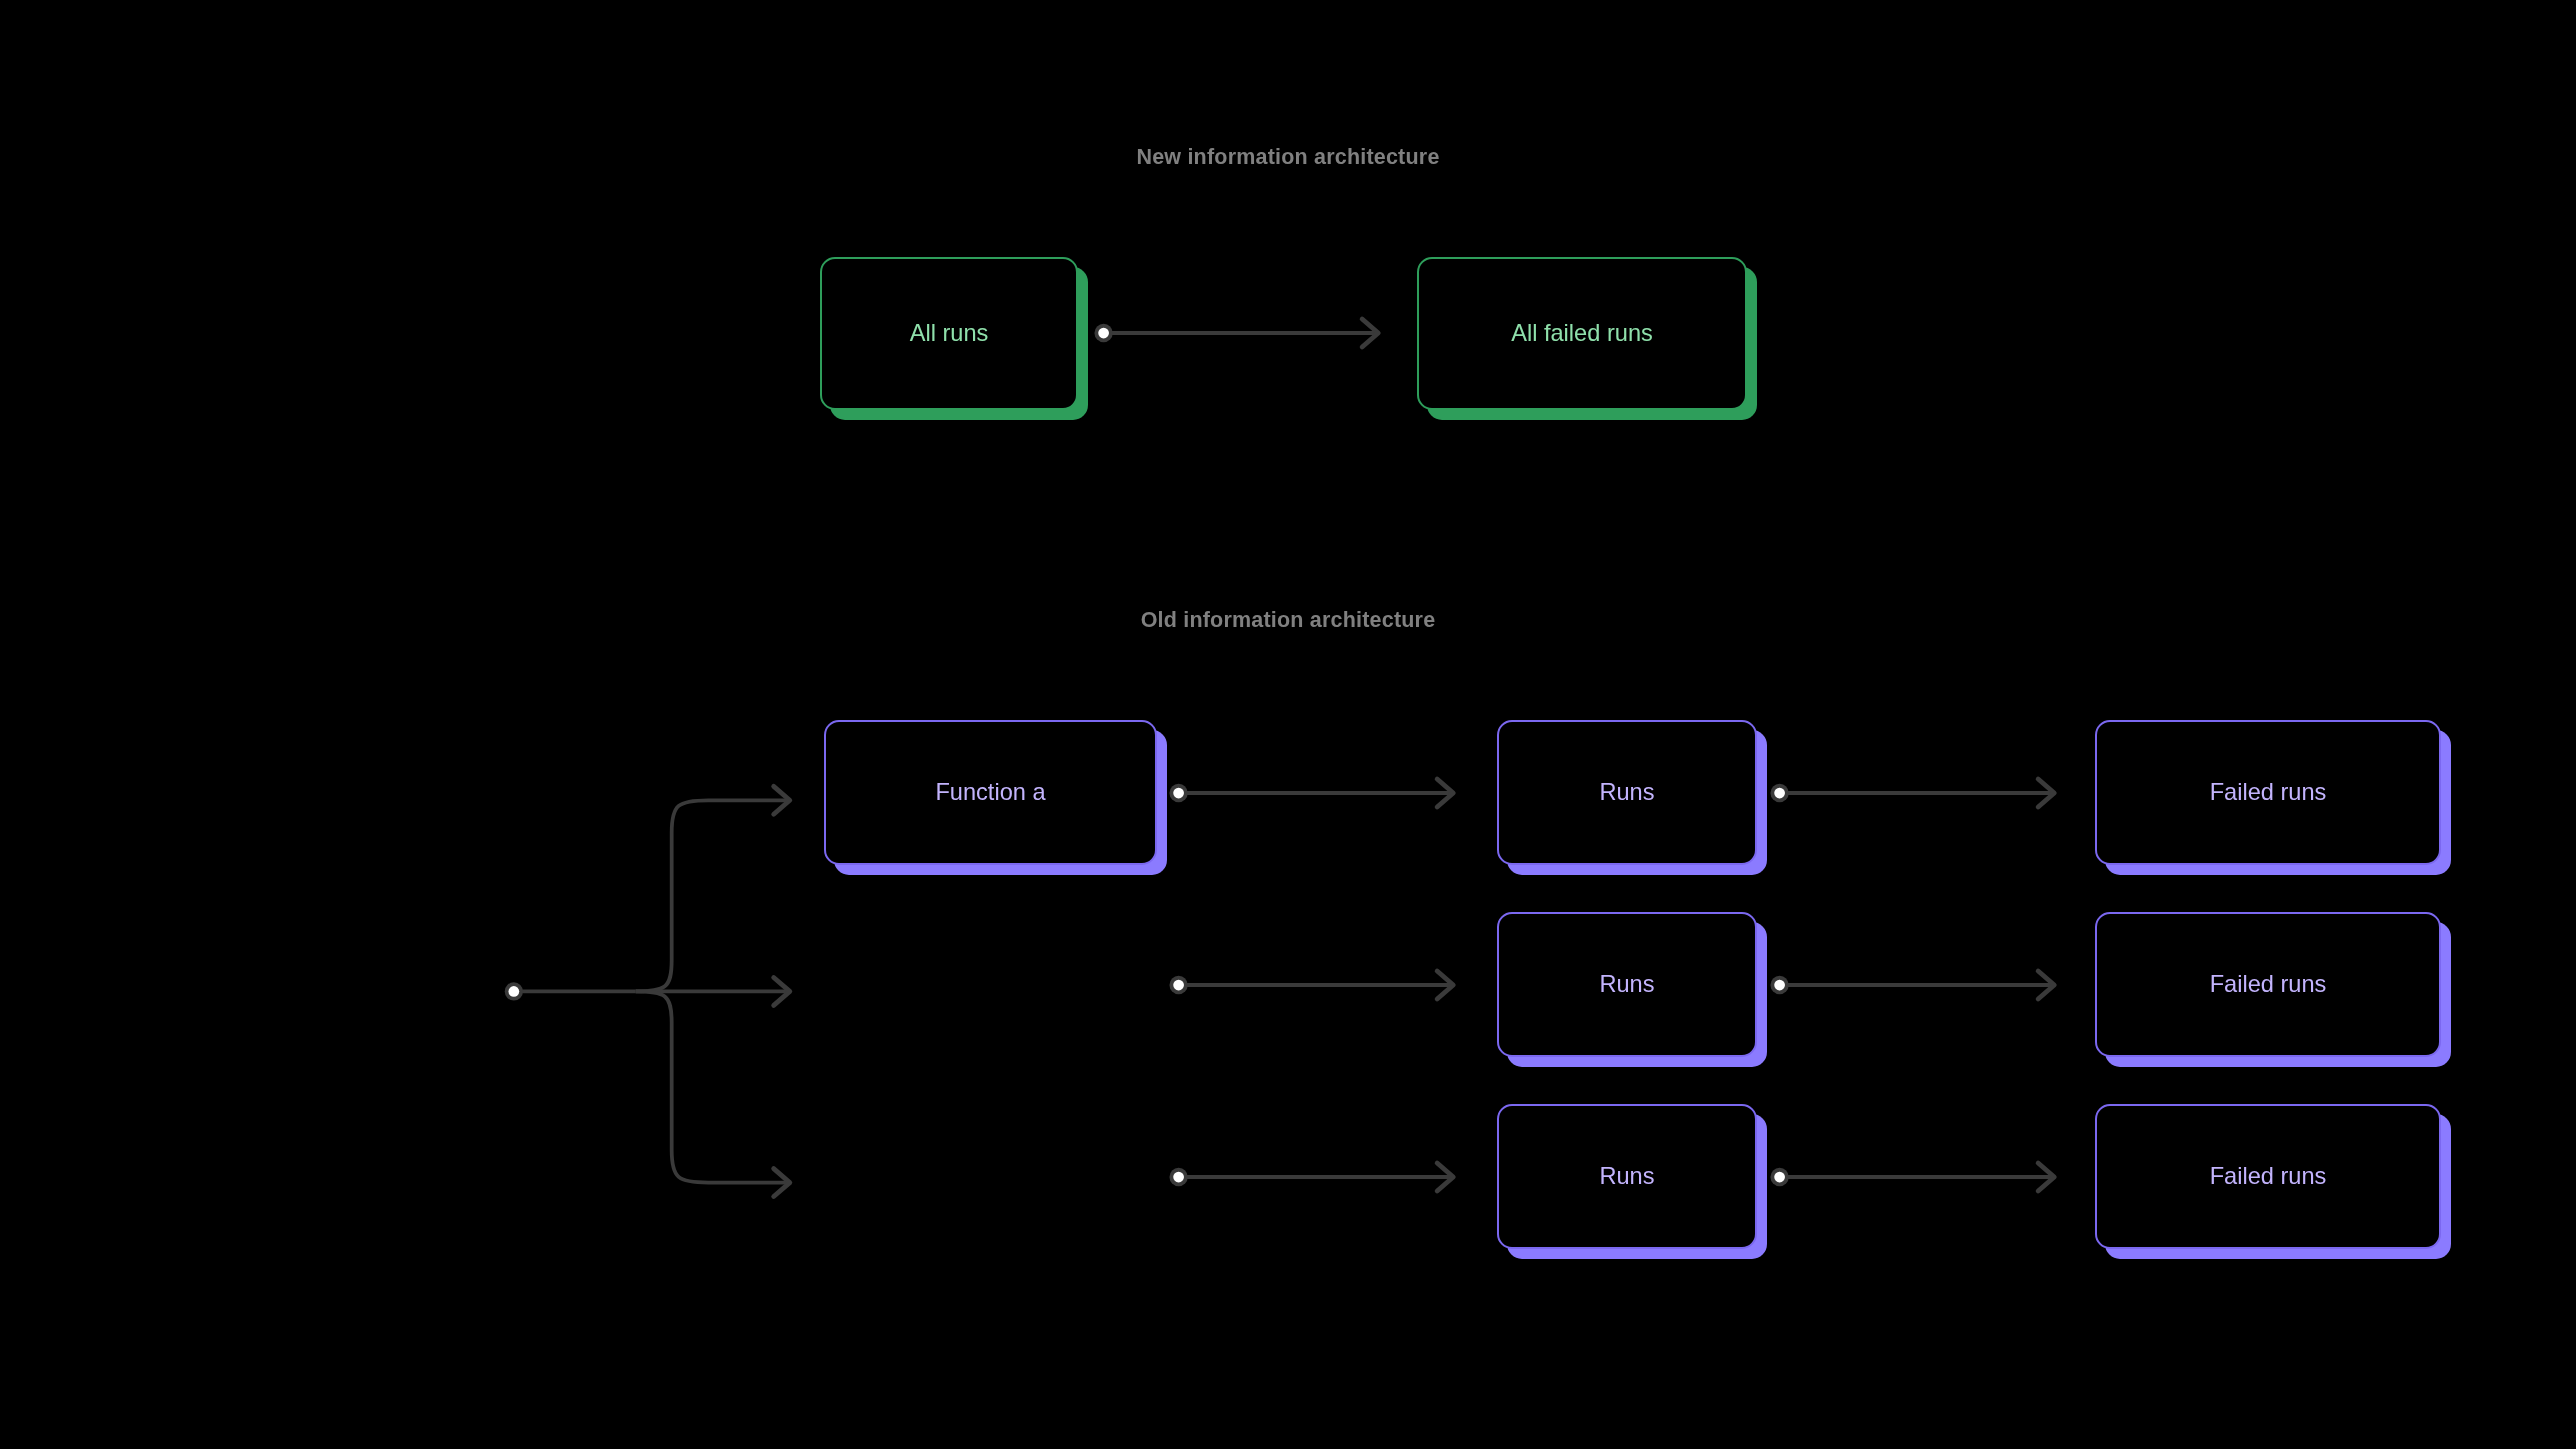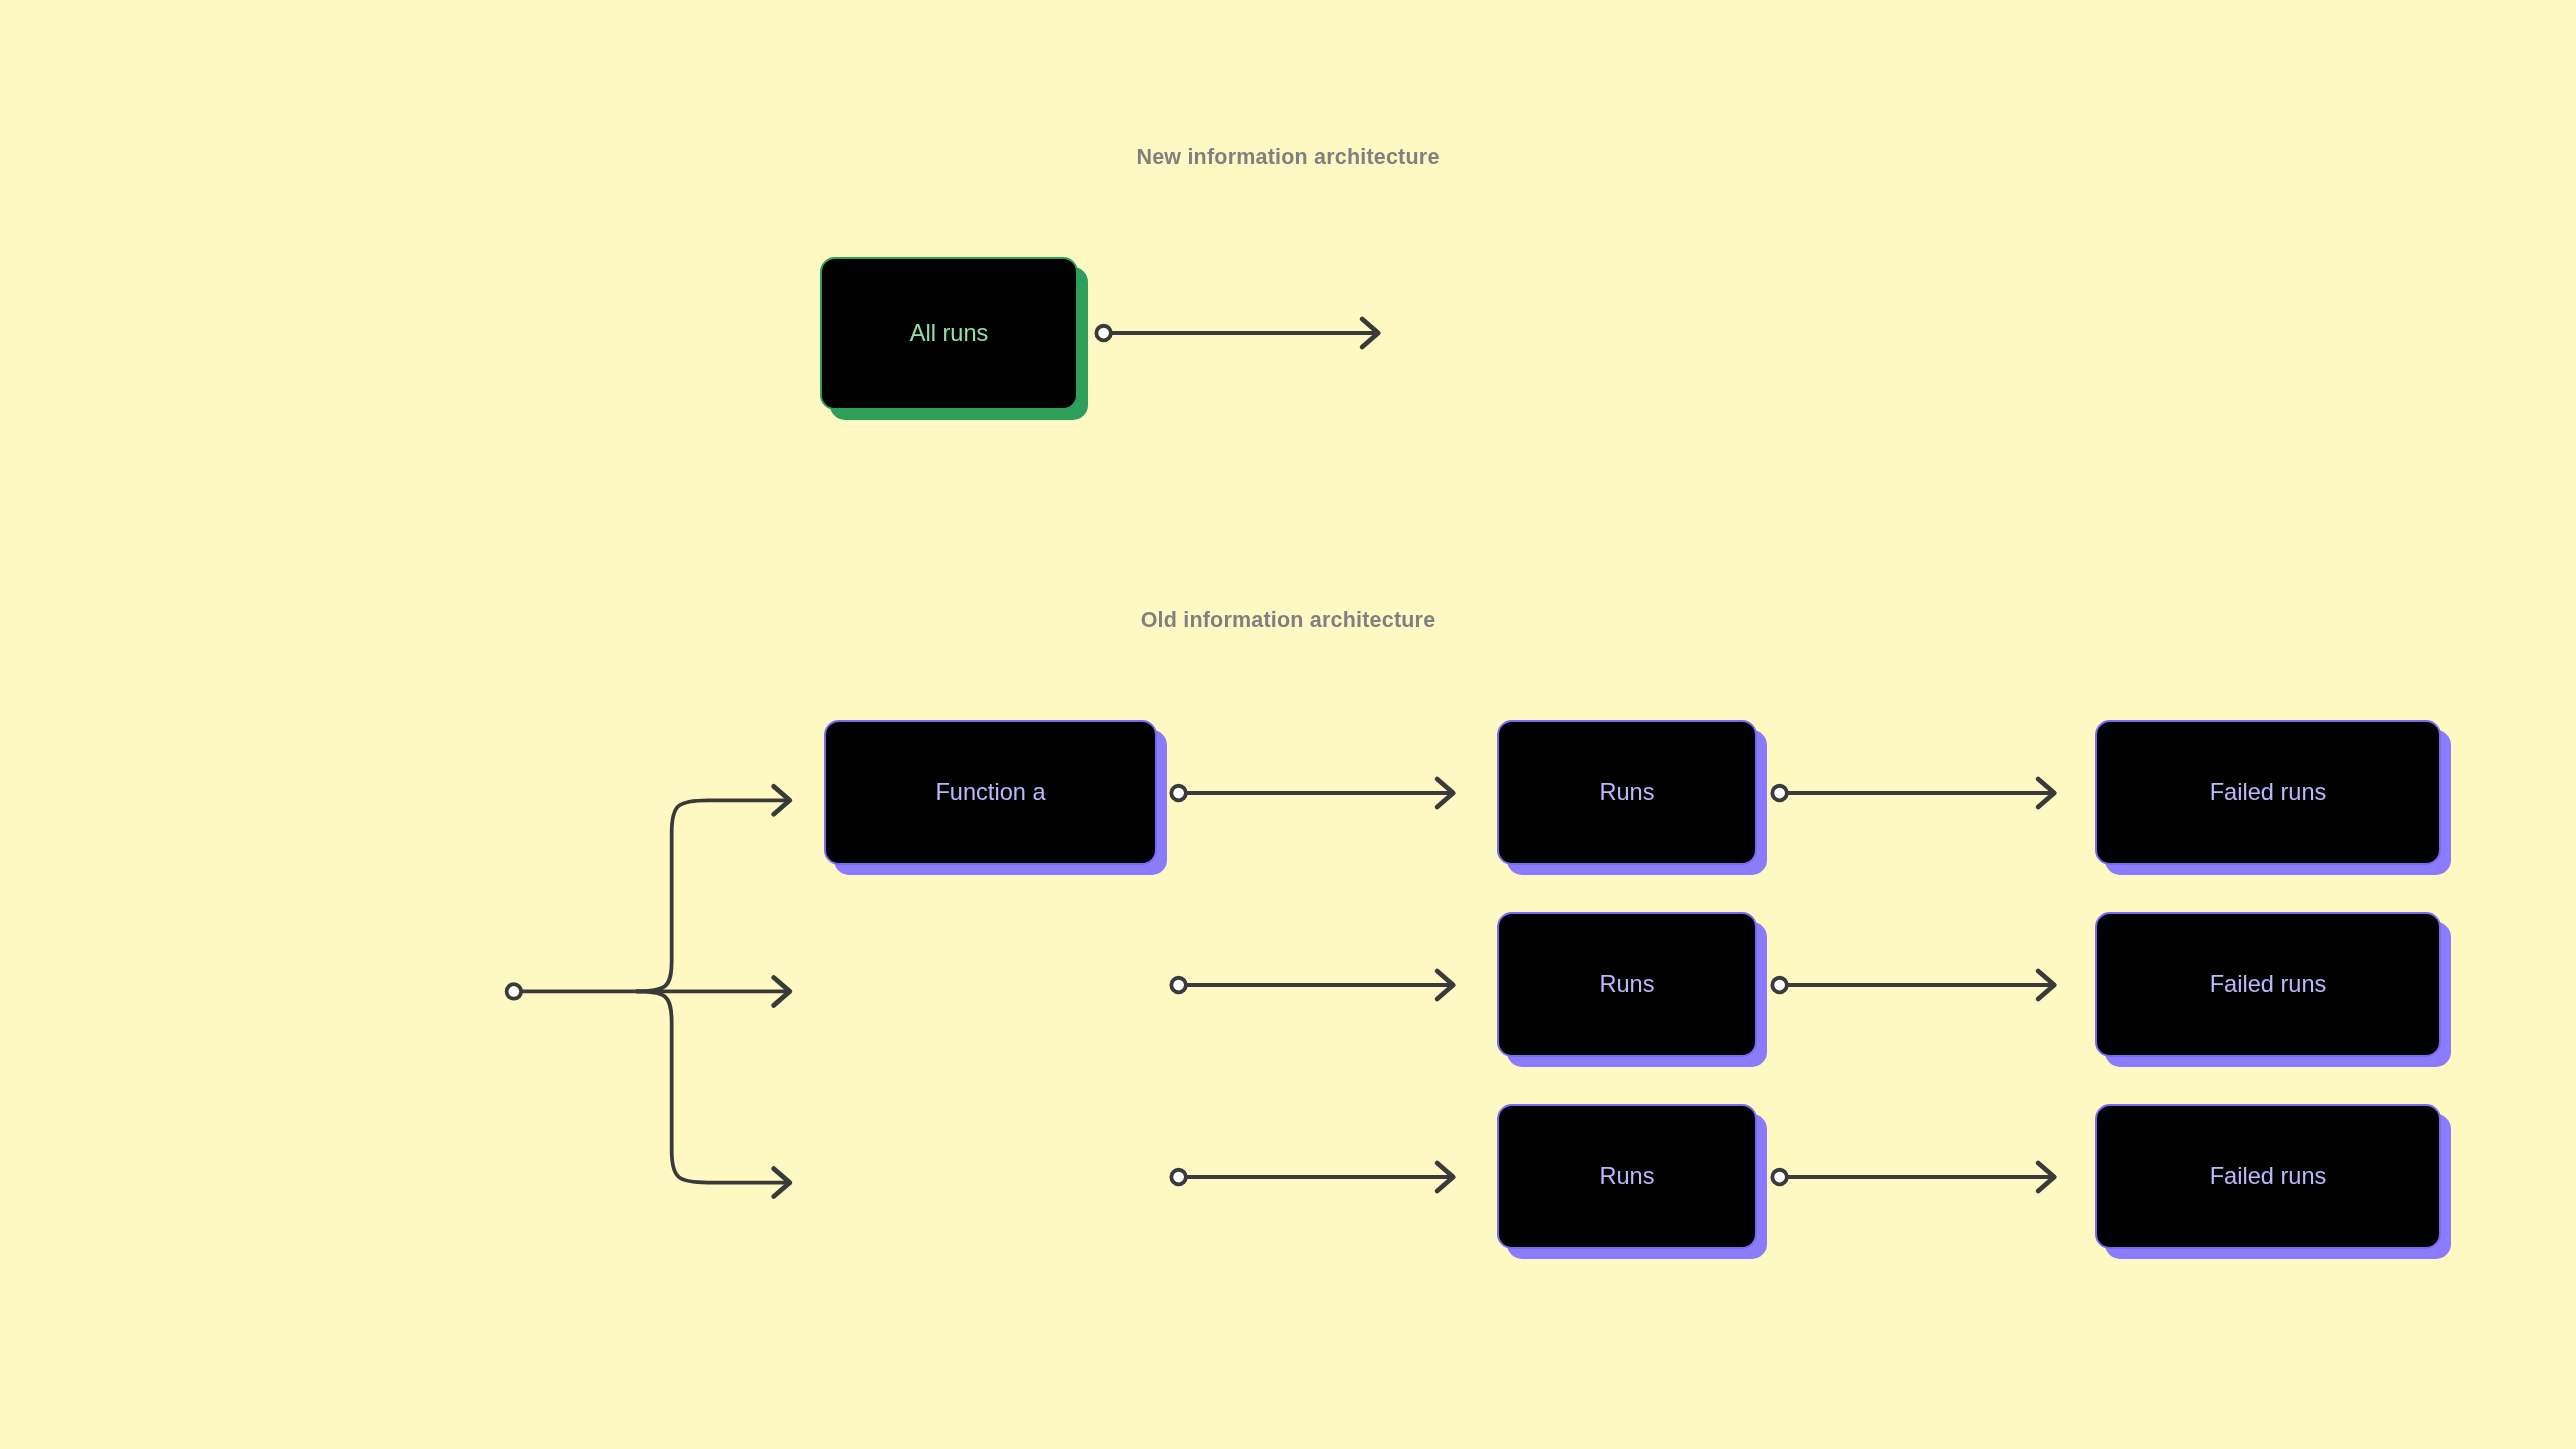--- a/index.html
+++ b/index.html
@@ -1,18 +1,18 @@
 <!DOCTYPE html>
 <html style="font-size:8.6px"><head>
 <meta charset="utf-8">
 <style>
   html,body{margin:0;padding:0;background:#1a1a1a;}
   body{width:2576px;height:1449px;overflow:hidden;
        font-family:"Liberation Sans","DejaVu Sans",sans-serif;}
-  #canvas{position:relative;width:2576px;height:1449px;background:#fef9c3;}
+  #canvas{position:relative;width:2576px;height:1449px;background:#000000;}
 
   .section-title{
     position:absolute;
     font-size:21.5px;
     font-weight:700;
     color:#808080;
     letter-spacing:0.2px;
     white-space:nowrap;
     transform:translateX(-50%);
   }
@@ -73,20 +73,26 @@
 
   <div class="conn" style="left:1095px;top:306px;width:301px;height:54px;">
     <svg width="301" height="54" viewBox="0 0 560 100">
       <line x1="16" y1="50" x2="524" y2="50" stroke="#3a3a3a" stroke-width="7"></line>
       <polyline points="497,24 527,50 497,76" fill="none" stroke="#3a3a3a" stroke-width="9" stroke-linecap="round" stroke-linejoin="round"></polyline>
       <circle cx="16" cy="50" r="17" fill="#3a3a3a"></circle>
       <circle cx="16" cy="50" r="10" fill="#ffffff"></circle>
     </svg>
   </div>
 
+  <div class="node green" style="left:1417px;top:257px;width:330px;height:153px;">
+    <div class="shadow"></div>
+    <div class="face">
+      <span class="label">All failed runs</span>
+    </div>
+  </div>
 
   <div class="section-title" style="left:1288px;top:588px;margin-top:20px;">Old information architecture</div>
 
 
   <div class="conn" style="left:504px;top:767px;width:301px;height:451px;">
     <svg width="301" height="451" viewBox="0 0 560 840">
 
       <line x1="18" y1="418" x2="245" y2="418" stroke="#3a3a3a" stroke-width="7"></line>
 
       <path d="M245,418 C300,418 312,412 312,360 L312,122 C312,70 324,62 380,62 L530,62" fill="none" stroke="#3a3a3a" stroke-width="7"></path>

